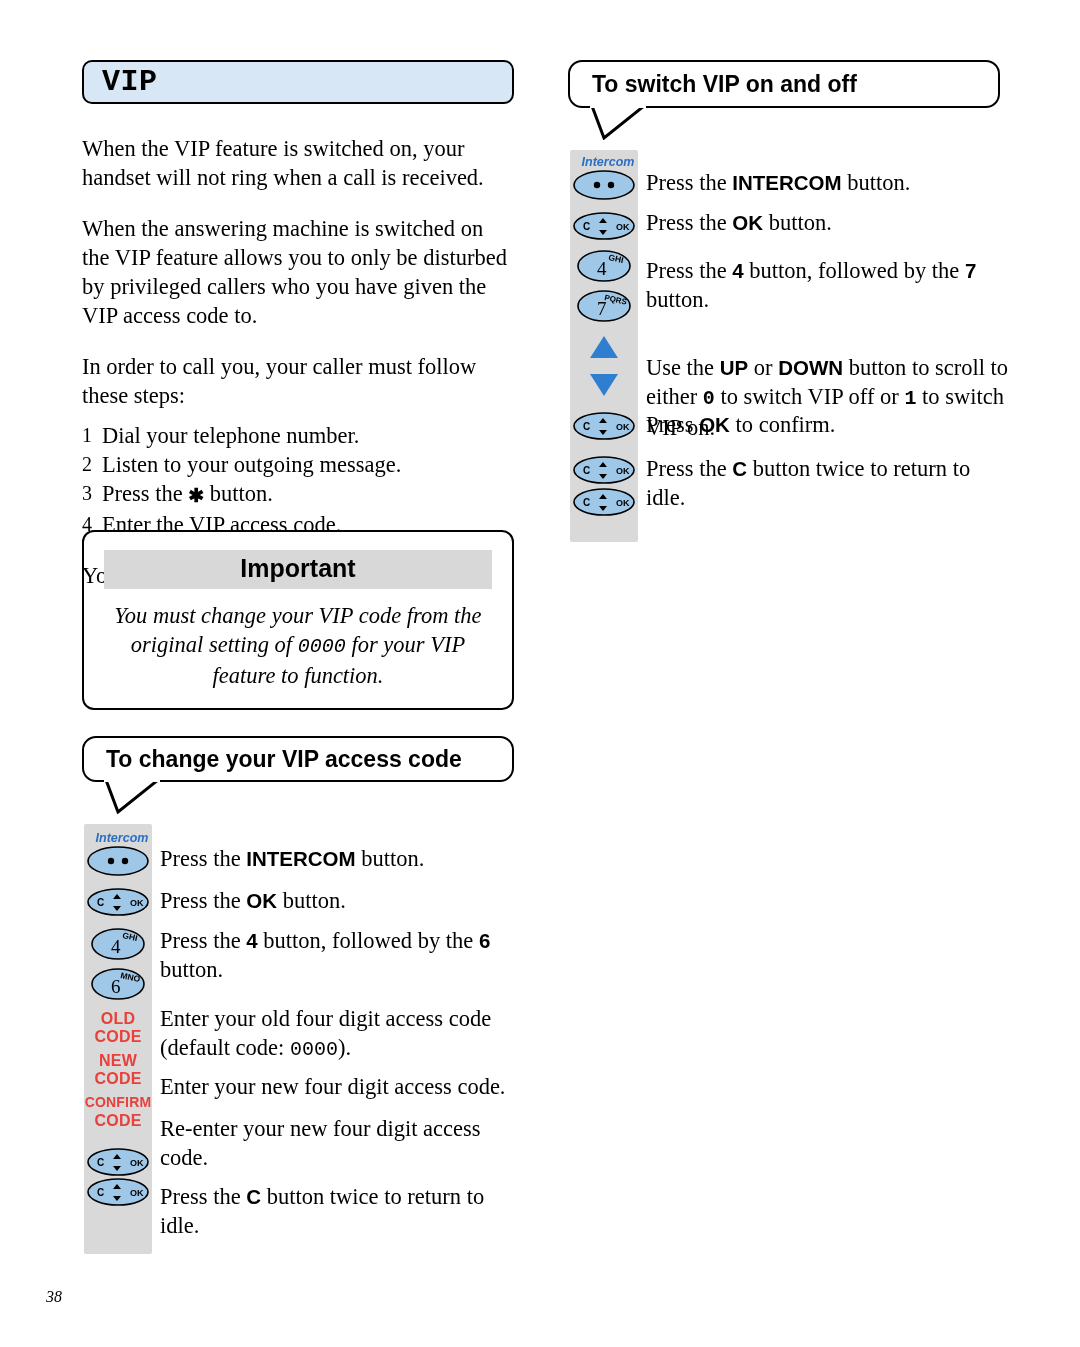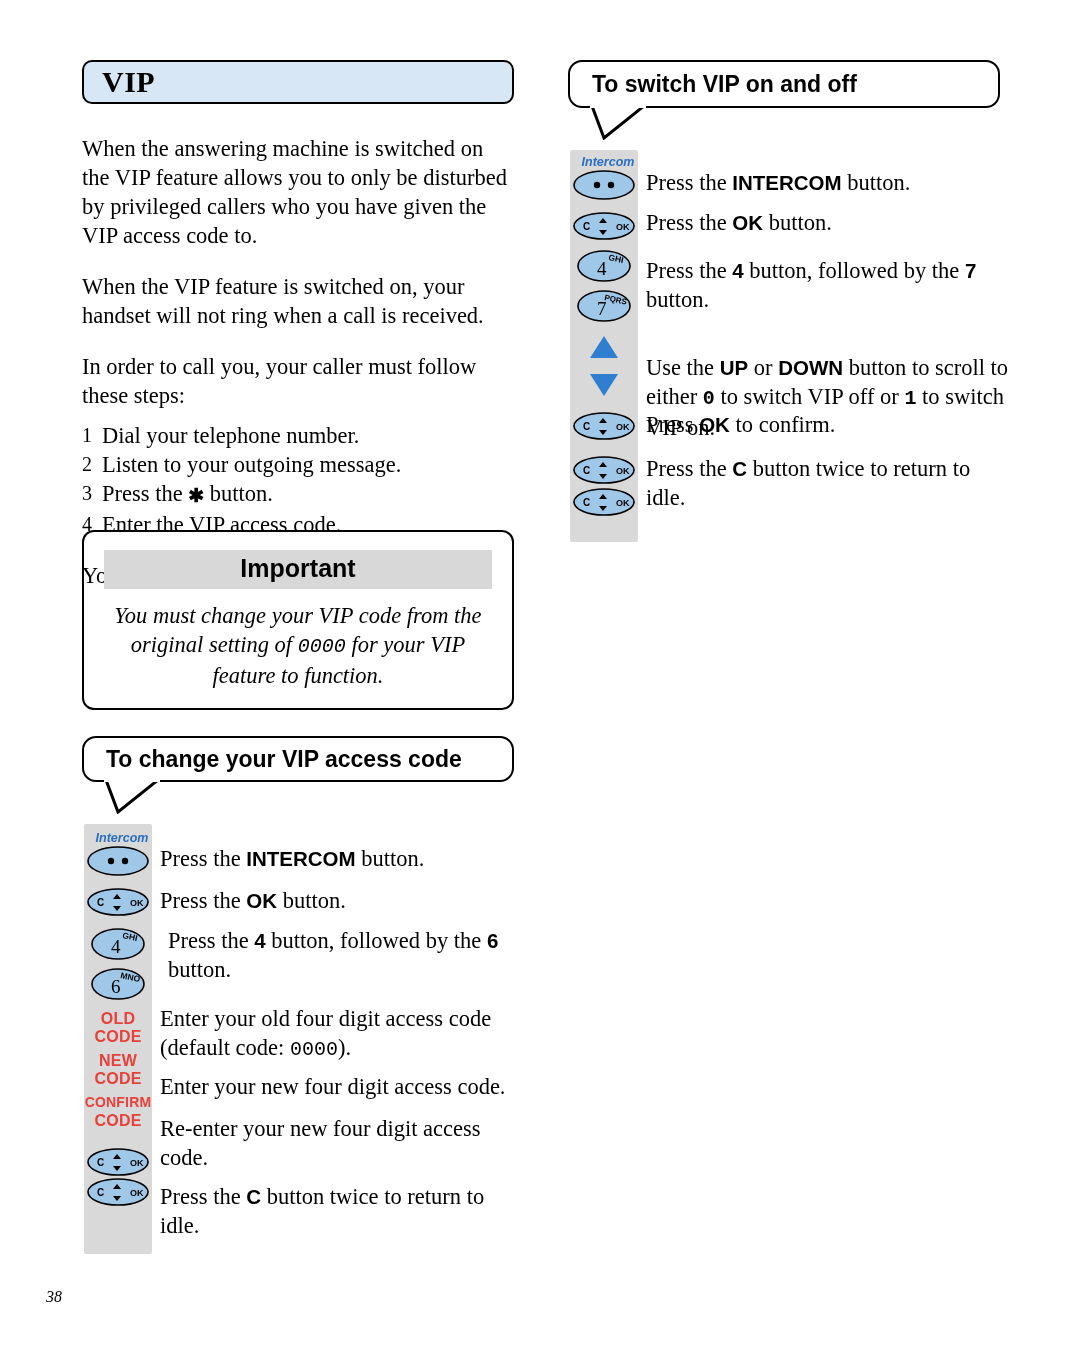--- a/index.html
+++ b/index.html
@@ -41,21 +41,21 @@
     background: #d8e7f5;
     border: 2.5px solid #000;
     border-radius: 10px;
     height: 44px;
     display: flex;
     align-items: center;
     padding-left: 18px;
     box-sizing: border-box;
   }
   .title-bar .t {
-    font-family: Liberation Serif, serif;
+    font-family: Liberation Mono, monospace;
     font-weight: bold;
     font-size: 30px;
     letter-spacing: 0.5px;
   }
 
   p.body {
     font-size: 22.5px;
     line-height: 29px;
     margin: 0 0 22px 0;
   }
@@ -203,22 +203,22 @@
 <div class="page">
 
   <div class="col-left">
 
     <div class="title-bar">
       <span class="t">VIP</span>
     </div>
 
     <div style="height:30px"></div>
 
+    <p class="body">When the VIP feature is switched on, your handset will not ring when a call is received.</p>
     <p class="body">When the answering machine is switched on the VIP feature allows you to only be disturbed by privileged callers who you have given the VIP access code to.</p>
-    <p class="body">When the VIP feature is switched on, your handset will not ring when a call is received.</p>
     <p class="body" style="margin-bottom:11px">In order to call you, your caller must follow these steps:</p>
 
     <div class="numlist">
       <div class="row">
         <span class="n">1</span>
         <span>Dial your telephone number.</span>
       </div>
       <div class="row">
         <span class="n">2</span>
         <span>Listen to your outgoing message.</span>
@@ -317,21 +317,21 @@
         </svg>
       </div>
 
       <div class="steps-rows">
         <div class="step-text" style="position:absolute;top:28px;left:0;width:360px;">
           <span>Press the </span><span class="b">INTERCOM</span><span> button.</span>
         </div>
         <div class="step-text" style="position:absolute;top:70px;left:0;width:360px;">
           <span>Press the </span><span class="b">OK</span><span> button.</span>
         </div>
-        <div class="step-text" style="position:absolute;top:110px;left:8px;width:350px;">
+        <div class="step-text" style="position:absolute;top:110px;left:0;width:350px;">
           <span>Press the </span><span class="b">4</span><span> button, followed by the </span><span class="b">6</span><span> button.</span>
         </div>
         <div class="step-text" style="position:absolute;top:188px;left:0;width:360px;">
           <span>Enter your old four digit access code (default code: </span><span class="mono">0000</span><span>).</span>
         </div>
         <div class="step-text" style="position:absolute;top:256px;left:0;width:370px;">
           <span>Enter your new four digit access code.</span>
         </div>
         <div class="step-text" style="position:absolute;top:298px;left:0;width:350px;">
           <span>Re-enter your new four digit access code.</span>

